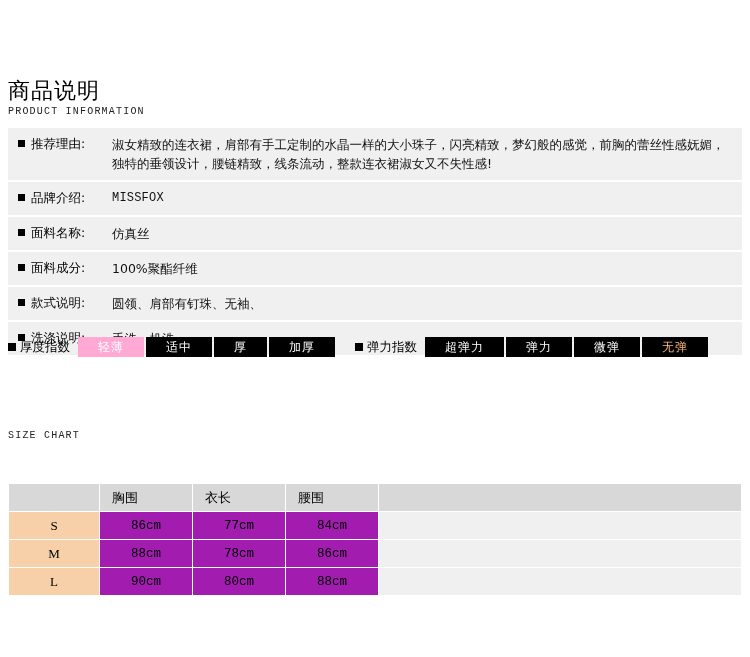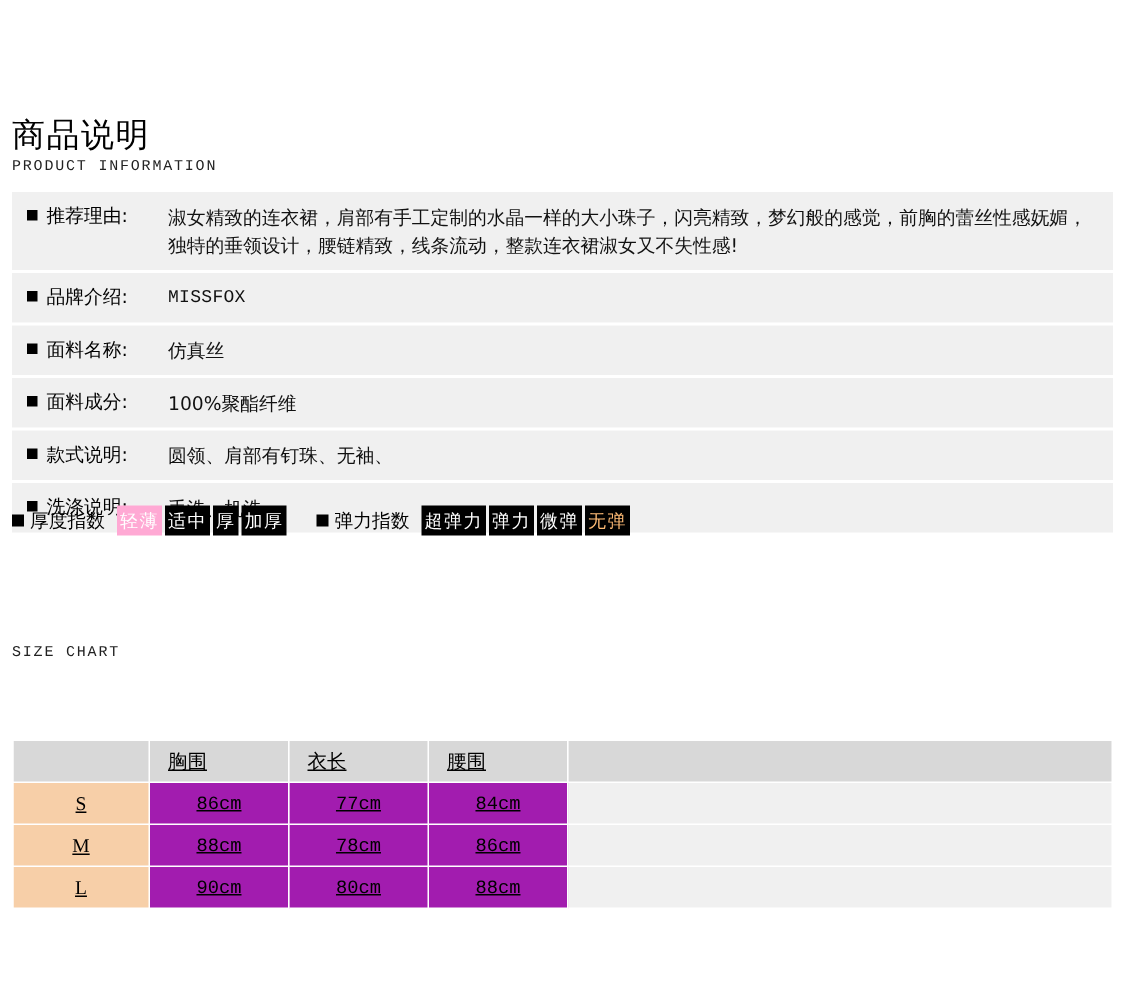--- a/index.html
+++ b/index.html
@@ -128,43 +128,42 @@
   }
   .chip {
     height: 20px;
     line-height: 20px;
     text-align: center;
     font-size: 12px;
     font-family: "DejaVu Sans", sans-serif;
     background: #000;
     color: #ffffff;
     margin-right: 2px;
-    padding: 0 2px;
+    padding: 0 20px;
     letter-spacing: 1px;
   }
   .chip.active {
     background: #ffa9d4;
     color: #ffffff;
   }
   .chip.active-alt {
     background: #000;
     color: #fdba74;
   }
   .spacer-gap { width: 18px; }
 
   
   .size-table {
     position: absolute;
     left: 8px;
-    top: 493px;
+    top: 483px;
     width: 734px;
     border-collapse: collapse;
     font-size: 13px;
     font-family: "DejaVu Sans", sans-serif;
-    text-decoration: underline;
   }
   .size-table td {
     border: 1px solid #ffffff;
     padding: 0;
     height: 27px;
   }
   .size-table .hdr-blank {
     background: #d8d8d8;
     width: 90px;
   }

